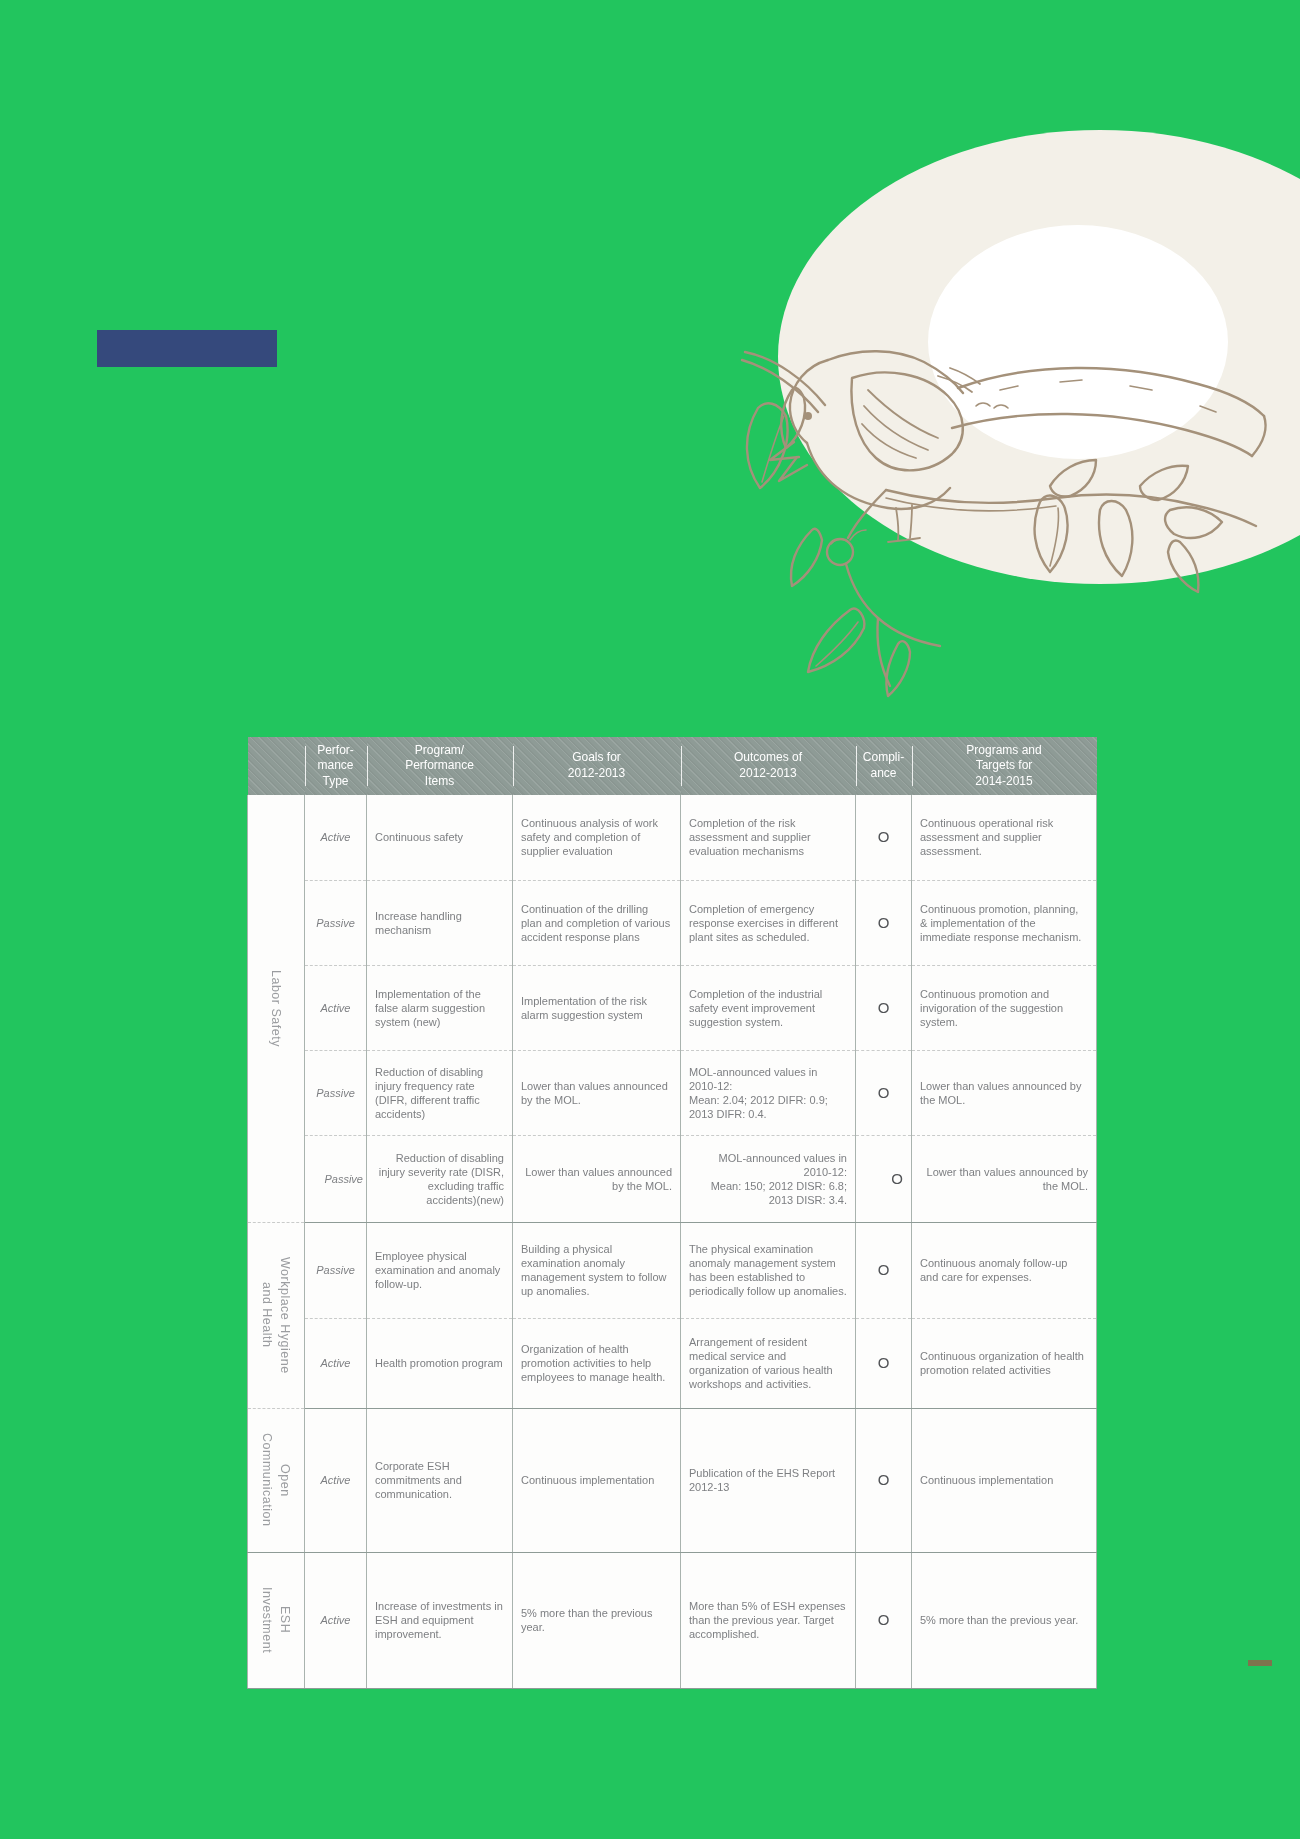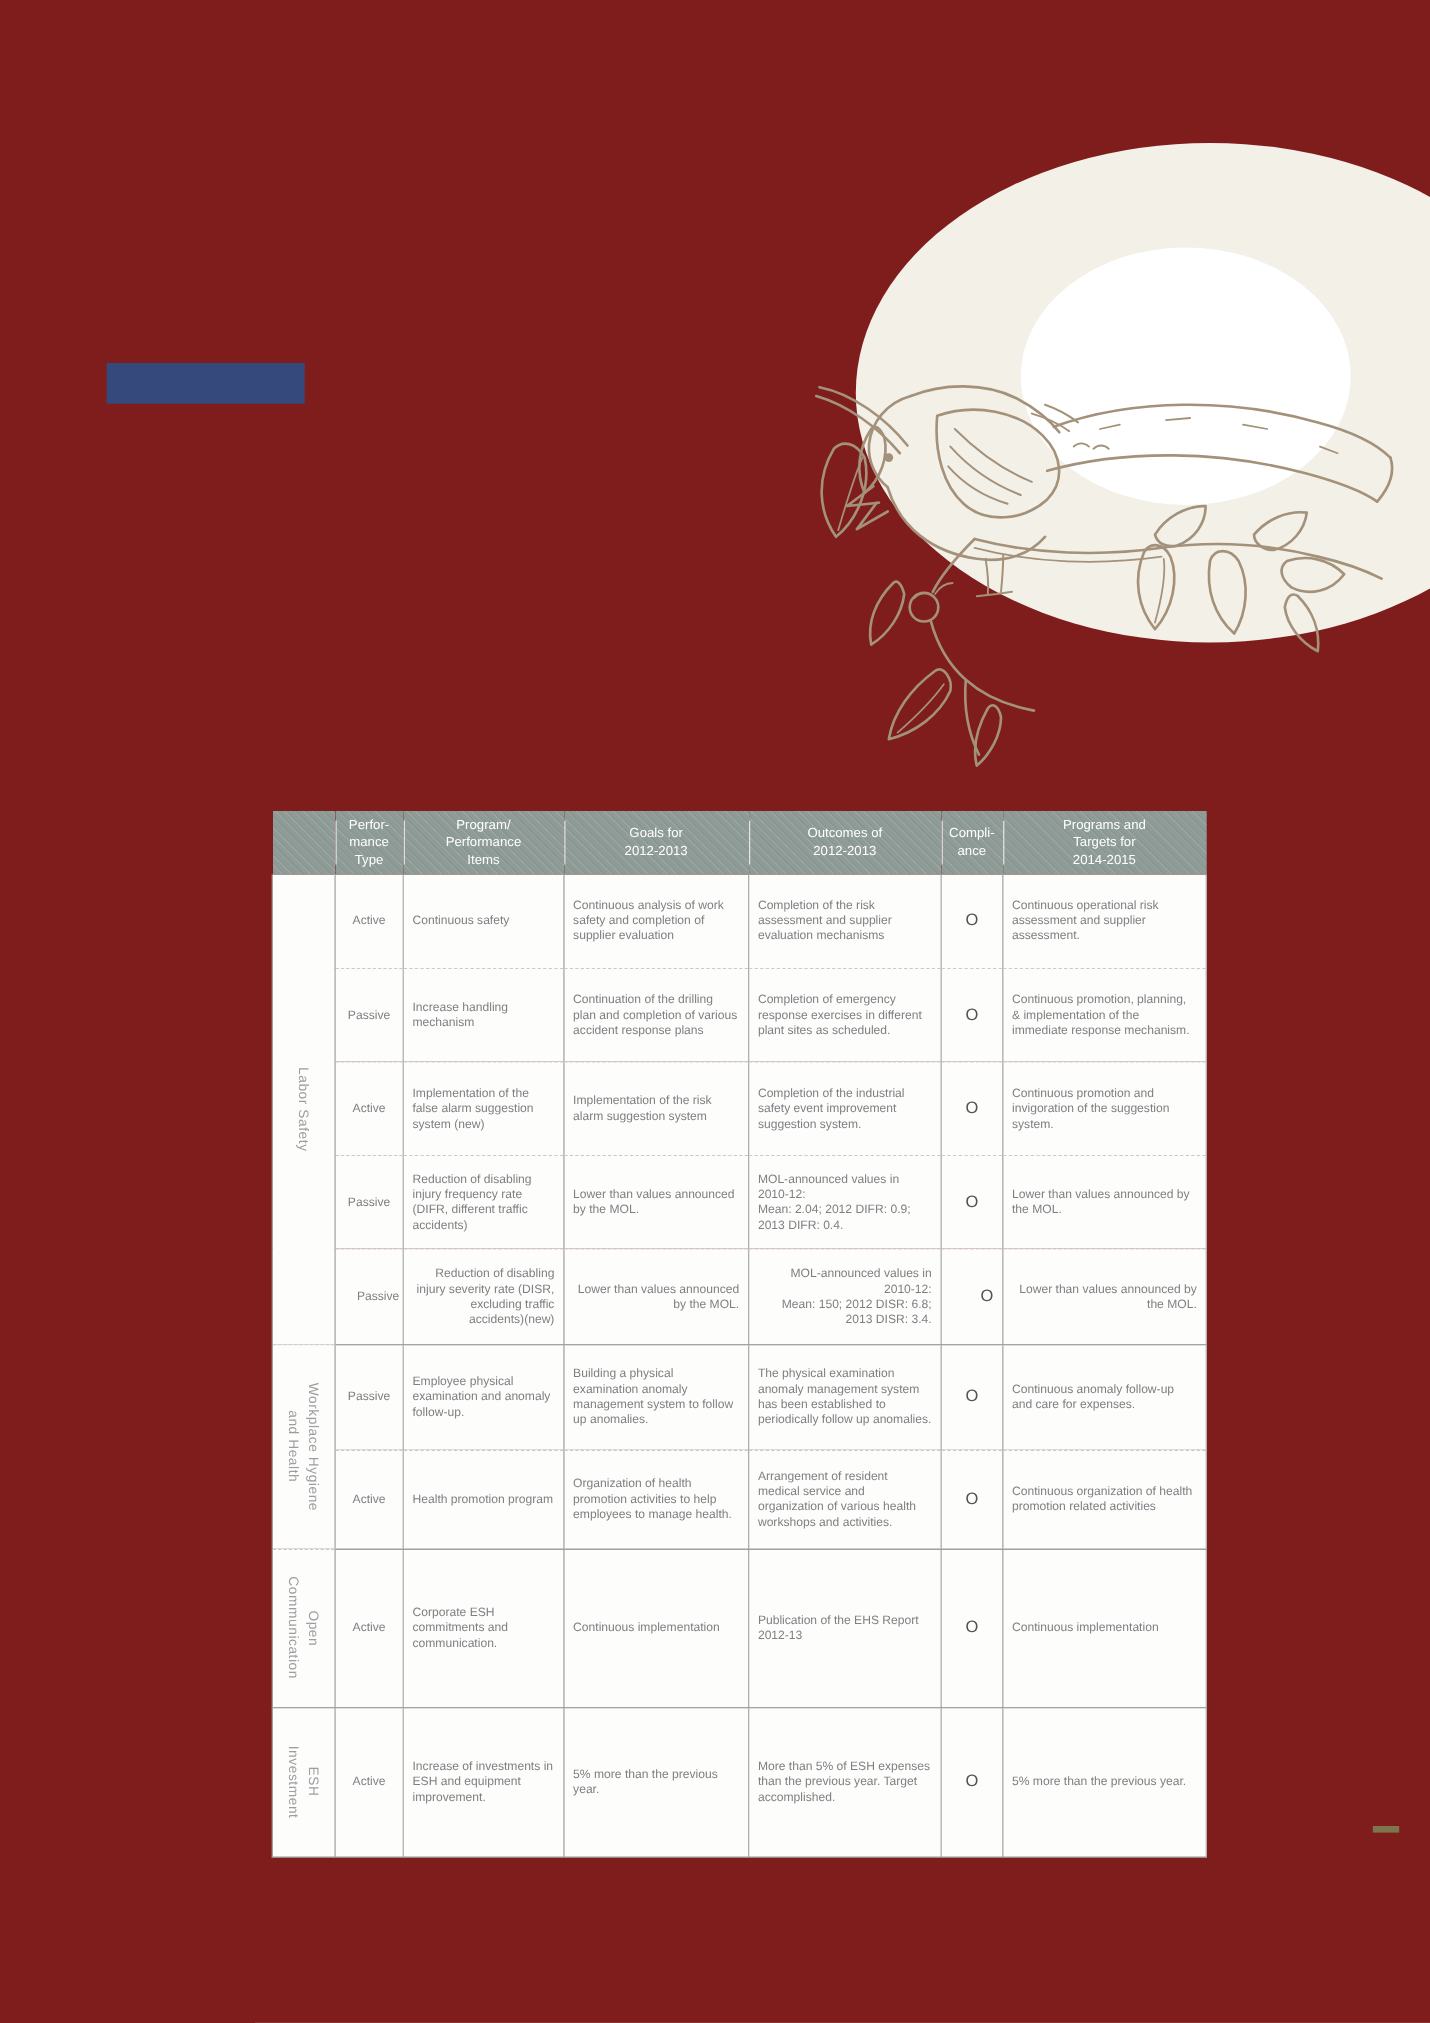--- a/index.html
+++ b/index.html
@@ -1,18 +1,18 @@
 <!DOCTYPE html>
 <html><head>
 <meta charset="utf-8">
 <style>
   * { margin:0; padding:0; box-sizing:border-box; }
   html,body { background:#ffffff; }
   body { font-family:"Liberation Sans","DejaVu Sans",sans-serif; }
-  .page { position:relative; width:1300px; height:1839px; background:#7f1d1d; overflow:hidden; }
+  .page { position:relative; width:1300px; height:1839px; background:#22c55e; overflow:hidden; }
 
   .accent-bar { position:absolute; left:97px; top:330px; width:180px; height:37px; background:#35497c; }
 
   .illustration { position:absolute; left:700px; top:90px; width:600px; height:620px; }
 
   .footer-mark { position:absolute; left:1248px; top:1660px; width:24px; height:6px; background:#7e744d; }
 
   table.perf-table { position:absolute; left:247px; top:737px; width:849px; border-collapse:collapse; table-layout:fixed; }
 
   thead th {
@@ -38,21 +38,21 @@
   }
   tbody td:first-child { border-left:1px solid #a9b3ae; }
   tbody tr.group-end td { border-bottom:1px solid #8e9b96; }
 
   td.group-cell { text-align:center; }
   .vlabel {
     writing-mode:vertical-rl; text-orientation:mixed;
     margin:0 auto; white-space:pre-line;
     color:#9b9da0; font-size:12.5px; line-height:1.45; letter-spacing:0.5px;
   }
-  td.type-cell { text-align:center; padding:6px 3px; }
+  td.type-cell { text-align:center; padding:6px 3px;font-style:italic; }
   td.comp-cell { text-align:center; font-size:15px; color:#515356; }
 
   tr.r1 td { height:85px;margin-left:48px; } tr.r2 td { height:85px; } tr.r3 td { height:85px; }
   tr.r4 td { height:85px; } tr.r5 td { height:87px;text-align:right; } tr.r6 td { height:96px; }
   tr.r7 td { height:90px; } tr.r8 td { height:144px; } tr.r9 td { height:136px; }
 </style>
 </head>
 <body>
 
 <div class="page">

